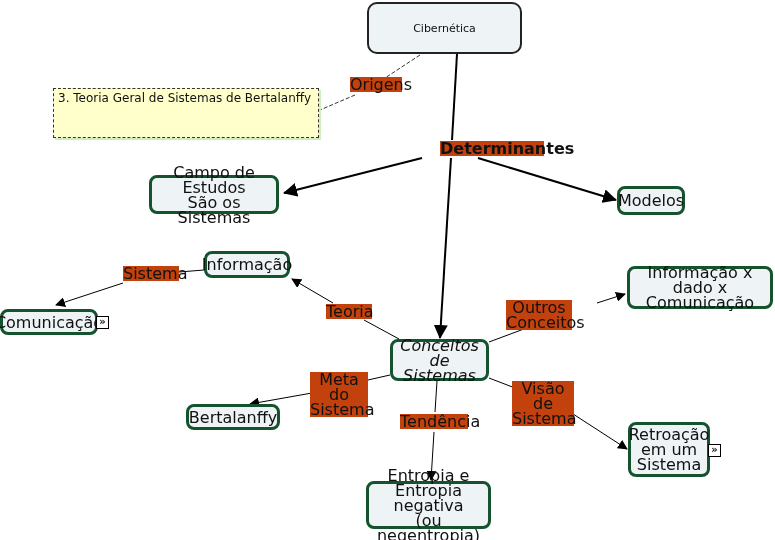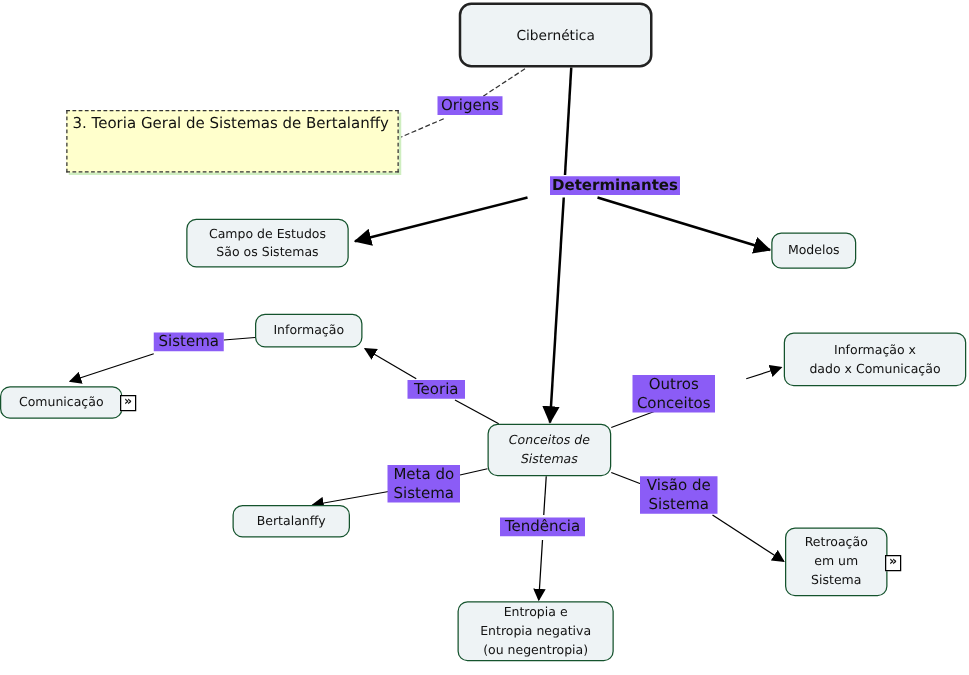--- a/index.html
+++ b/index.html
@@ -1,25 +1,25 @@
 <!DOCTYPE html>
 <html><head>
 <meta charset="utf-8">
 <style>
   html, body { margin:0; padding:0; background:#ffffff; }
   body { width:775px; height:540px; position:relative; overflow:hidden;
          font-family:"DejaVu Sans", sans-serif; color:#111; }
   svg.links { position:absolute; left:0; top:0; }
   .node { position:absolute; box-sizing:border-box; background:#eef3f5;
-          border:1px solid #14532d; border-radius:8px; display:flex; align-items:center;
-          justify-content:center; text-align:center; font-size:10px; line-height:15px;
+          border:3px solid #14532d; border-radius:8px; display:flex; align-items:center;
+          justify-content:center; text-align:center; font-size:16px; line-height:15px;
           white-space:pre-line; }
   .node.root { border:2px solid #222; border-radius:10px; font-size:11px; }
-  .lbl { position:absolute; font-size:12px; line-height:15px; text-align:center;
-         white-space:pre-line; background:#8b5cf6; }
+  .lbl { position:absolute; font-size:16px; line-height:15px; text-align:center;
+         white-space:pre-line; background:#c2410c; }
   .lbl.bold { font-weight:bold;margin-left:40px; }
   .note { position:absolute; box-sizing:border-box; background:#ffffcc;
           border:1px dashed #333; box-shadow:2px 2px 0 #cfeec0; font-size:12px;
           line-height:15px; padding:2px 4px; }
   .expand { position:absolute; width:11px; height:11px; border:1px solid #000;
             background:#fff; font-size:10px; line-height:10px; text-align:center;
             font-weight:bold; }
 </style>
 </head>
 <body>

